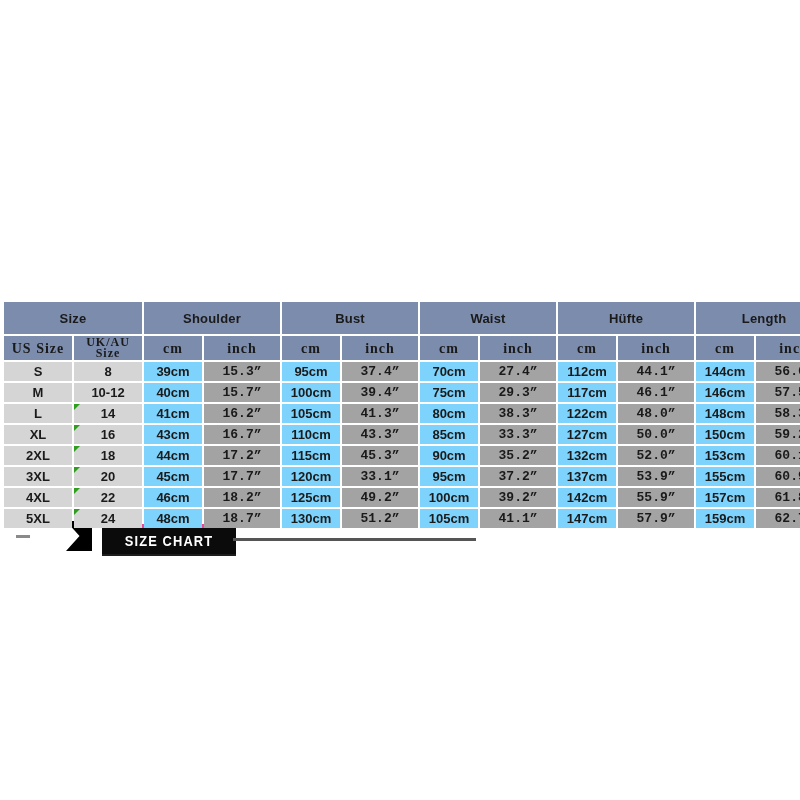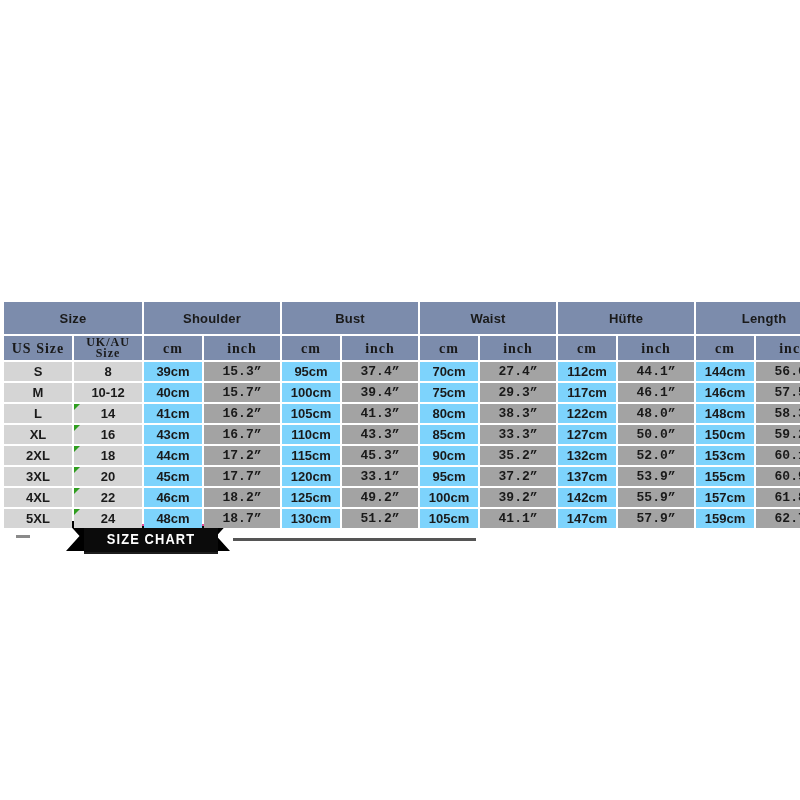--- a/index.html
+++ b/index.html
@@ -35,26 +35,26 @@
     position: absolute;
     top: 263px;
     width: 26px;
     height: 30px;
     background: #000000;
   }
   .ribbon-tail.left  { left: 66px;  clip-path: polygon(0 0, 100% 0, 100% 100%, 0 100%, 52% 50%); }
   .ribbon-tail.right { left: 204px; clip-path: polygon(0 0, 100% 0, 48% 50%, 100% 100%, 0 100%); }
   .ribbon-body {
     position: absolute;
-    left: 84px;
+    left: 102px;
     top: 266px;
     width: 134px;
     height: 26px;
     background: #0b0b0b;
-    border-top: 2px solid #ec4899;
+    border-top: 4px solid #ec4899;
     border-bottom: 2px solid #1d1d1d;
     display: flex;
     align-items: center;
     justify-content: center;
   }
   .ribbon-title {
     color: #ffffff;
     font-family: "Liberation Sans Narrow", "Liberation Sans", sans-serif;
     font-size: 14px;
     font-weight: 700;

